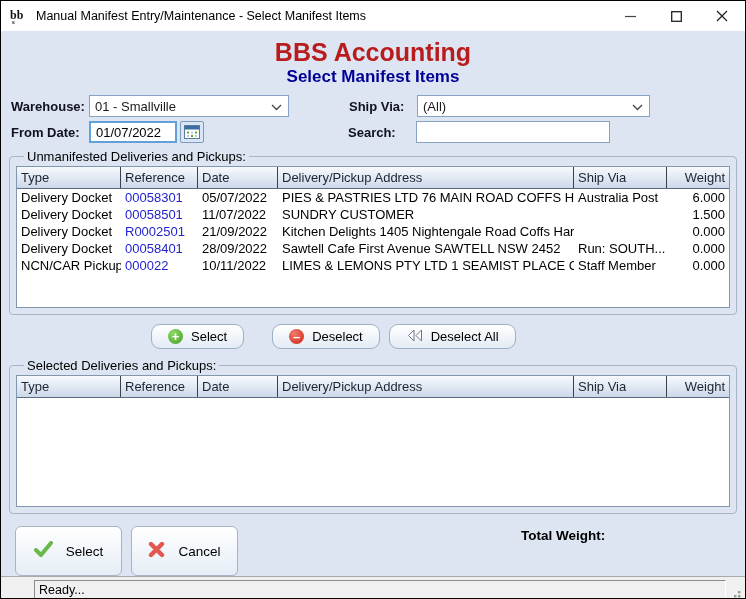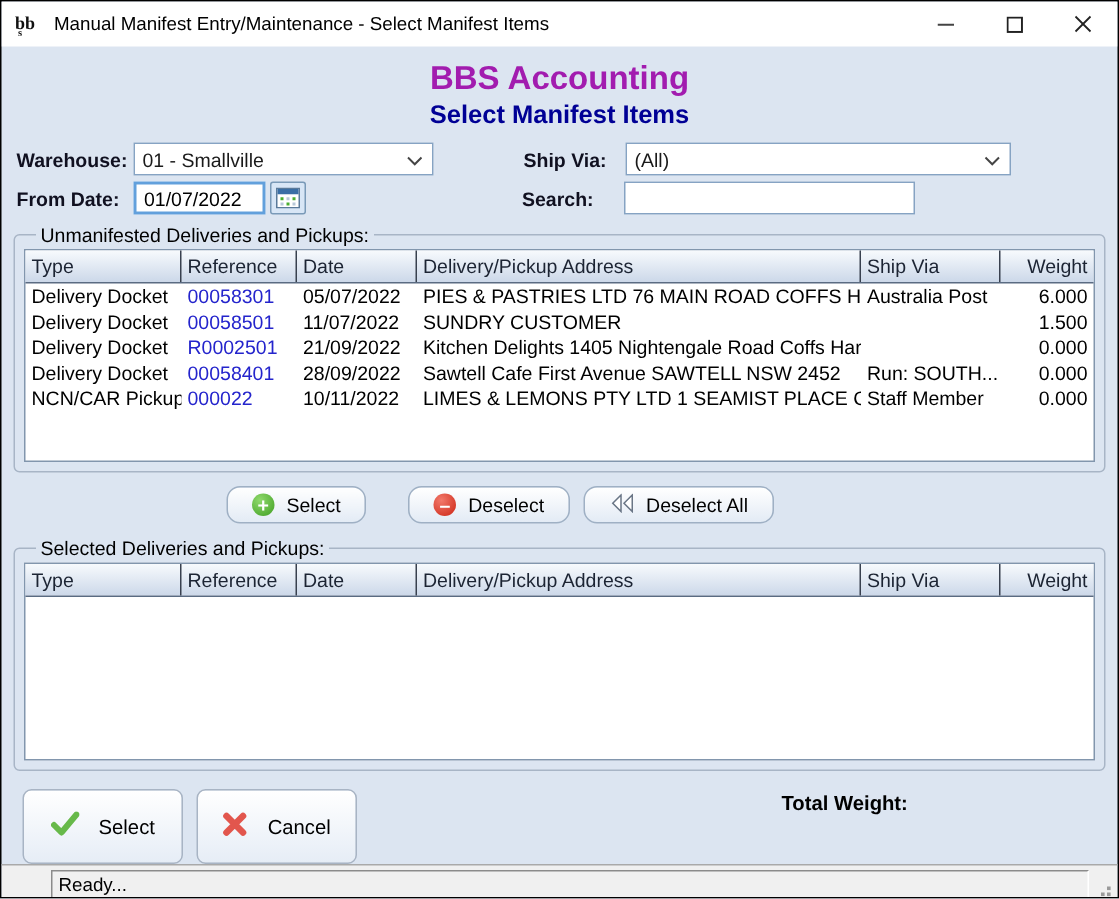--- a/index.html
+++ b/index.html
@@ -15,39 +15,39 @@
     overflow:hidden;
   }
   
   .titlebar { height:30px; background:#ffffff; display:flex; align-items:center; flex:0 0 auto; }
   .titlebar .appicon { width:20px; height:17px; margin:0 7px 0 8px; flex:0 0 auto; }
   .titlebar .title { font-size:12.5px; color:#000; white-space:nowrap; }
   .win-controls { margin-left:auto; display:flex; height:100%; }
   .win-btn { width:46px; height:100%; display:flex; align-items:center; justify-content:center; }
 
   
-  .app-title { text-align:center; color:#a21caf; font-size:22px; font-weight:bold; line-height:28px; margin-top:7px; }
+  .app-title { text-align:center; color:#b91c1c; font-size:25px; font-weight:bold; line-height:28px; margin-top:7px; }
   .app-subtitle { text-align:center; color:#000095; font-size:17px; font-weight:bold; line-height:21px; }
 
   .content { flex:1 1 auto; padding:0 8px; position:relative; }
 
   
   .filter-row { display:flex; align-items:center; height:22px; margin-top:4px; }
   .filter-row.first { margin-top:8px; }
   .flabel { font-weight:bold; font-size:13px; color:#101020; flex:0 0 auto; }
   .w-lab1 { width:80px; padding-left:2px; }
   .w-lab2 { width:68px; }
   .combo {
     height:22px; background:#fff; border:1px solid #86a3c3;
     display:flex; align-items:center; font-size:13px; padding-left:5px;
     position:relative;
   }
   .combo .chev { margin-left:auto; margin-right:6px; }
   .combo.warehouse { width:200px; }
-  .combo.shipvia { width:257px; }
+  .combo.shipvia { width:233px; }
   .gap-ship { margin-left:60px; }
   .txt {
     height:22px; border:1px solid #86a3c3; background:#fff; font-size:13px;
     padding:0 5px; font-family:"Liberation Sans", sans-serif; color:#000;
   }
   .date-input { width:88px; border:2px solid #62a0dc; }
   .cal-btn {
     width:24px; height:22px; margin-left:3px;
     border:1px solid #7a9ab8; background:#d8e6f6; border-radius:2px;
     display:flex; align-items:center; justify-content:center; padding:0;

